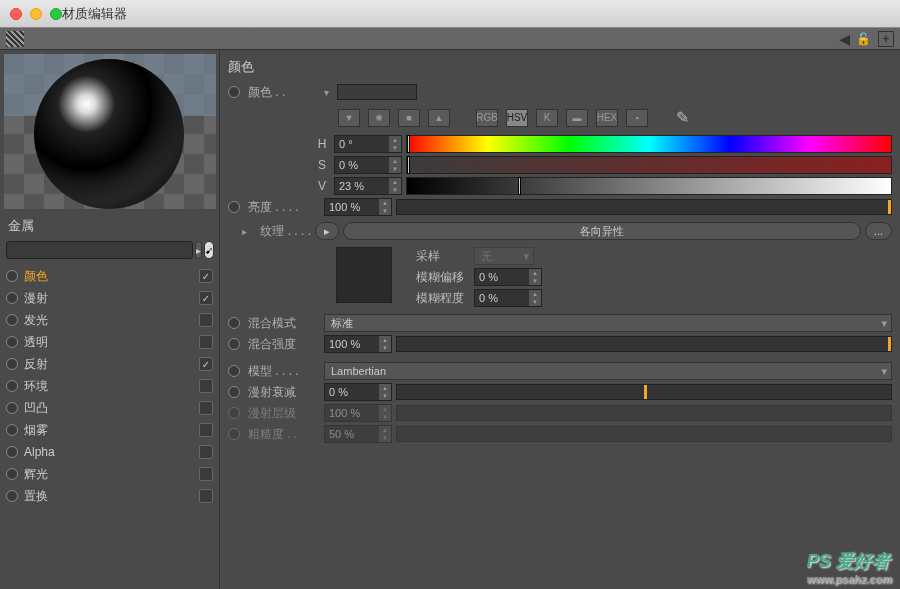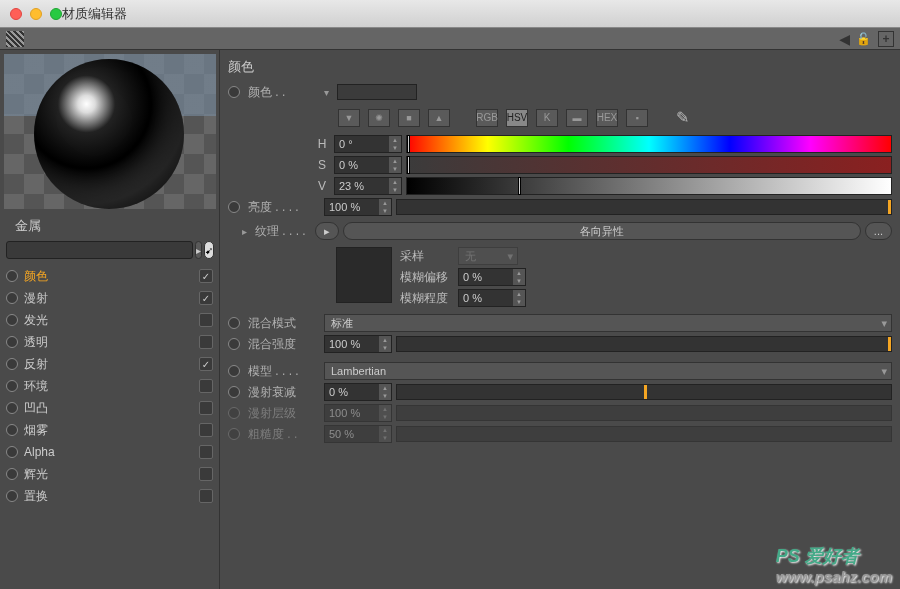--- a/index.html
+++ b/index.html
@@ -22,21 +22,21 @@
     .content { display: flex; height: calc(100% - 50px); }
     
     .sidebar { width: 220px; background: #4a4a4a; border-right: 1px solid #333; display: flex; flex-direction: column; }
     .preview { width: 212px; height: 155px; margin: 4px; background: radial-gradient(circle at 35% 35%, #eee 0%, #888 15%, #111 40%, #333 60%, #555 100%); position: relative; overflow: hidden; }
     .preview::before { content: ''; position: absolute; inset: 0; background: 
       linear-gradient(to bottom, rgba(120,140,160,0.6) 0%, rgba(120,140,160,0.6) 40%, transparent 40%),
       repeating-conic-gradient(#666 0 90deg, #555 90deg 180deg); background-size: 100% 100%, 40px 40px; }
     .sphere { position: absolute; left: 30px; top: 5px; width: 150px; height: 150px; border-radius: 50%; 
       background: radial-gradient(circle at 35% 30%, #fff 0%, #ddd 6%, #222 20%, #000 45%, #444 70%, #222 100%); 
       box-shadow: inset -15px -15px 30px rgba(0,0,0,0.6); }
-    .mat-name { padding: 4px 15px; color: #ccc; font-size: 13px; }
+    .mat-name { padding: 4px 8px; color: #ccc; font-size: 13px; }
     .mat-search { display: flex; padding: 2px 6px 6px; gap: 2px; }
     .mat-search input { flex: 1; background: #3a3a3a; border: 1px solid #222; border-radius: 3px; height: 18px; color: #ccc; padding: 0 4px; }
     .arrow-btn { width: 18px; height: 18px; background: #5a5a5a; border: 1px solid #333; border-radius: 9px; display: flex; align-items: center; justify-content: center; color: #ccc; font-size: 10px; }
     
     .channels { flex: 1; overflow-y: auto; padding: 0 6px; }
     .ch-row { display: flex; align-items: center; height: 22px; gap: 6px; }
     .radio { width: 12px; height: 12px; border-radius: 50%; border: 1px solid #888; background: #3a3a3a; flex-shrink: 0; }
     .ch-label { flex: 1; color: #ccc; }
     .ch-label.sel { color: #f5a623; }
     .ch-check { width: 14px; height: 14px; background: #3a3a3a; border: 1px solid #666; border-radius: 2px; flex-shrink: 0; display: flex; align-items: center; justify-content: center; font-size: 10px; color: #ccc; }
@@ -69,29 +69,29 @@
     .slider-row { display: flex; align-items: center; gap: 4px; margin-bottom: 3px; }
     .slider-track { flex: 1; height: 16px; background: #333; border: 1px solid #222; position: relative; }
     .slider-fill { position: absolute; right: 0; top: 0; bottom: 0; width: 3px; background: #f5a623; }
     .slider-mid { position: absolute; top: 0; bottom: 0; width: 3px; background: #f5a623; }
     
     .tri { color: #999; font-size: 10px; padding: 0 4px; }
     .btn-round { height: 18px; padding: 0 8px; background: #555; border: 1px solid #333; border-radius: 9px; color: #ccc; font-size: 11px; display: flex; align-items: center; }
     .btn-wide { flex: 1; justify-content: center; }
     
     .tex-box { width: 56px; height: 56px; background: #2a2a2a; border: 1px solid #222; margin-left: 108px; }
-    .tex-right { margin-left: 8px; }
+    .tex-right { margin-left: 24px; }
     .tex-row { display: flex; align-items: center; margin-bottom: 3px; gap: 4px; }
     .tex-label { width: 54px; color: #bbb; }
     .dropdown { background: #555; border: 1px solid #333; height: 18px; padding: 0 18px 0 6px; color: #999; font-size: 11px; display: flex; align-items: center; position: relative; min-width: 60px; }
     .dropdown::after { content: '▾'; position: absolute; right: 4px; color: #999; }
     .dropdown-wide { flex: 1; color: #ccc; }
     
     .watermark { position: absolute; right: 8px; bottom: 4px; color: #4a8; font-size: 18px; font-style: italic; font-weight: bold; text-shadow: 1px 1px 2px #fff; }
-    .watermark small { font-size: 15px; color: #999; display: block; }
+    .watermark small { font-size: 11px; color: #999; display: block; }
     
     .dim { opacity: 0.5; }
   </style>
 </head>
 <body>
 
 <div class="titlebar">
   <div class="traffic">
     <span class="tr-close"></span>
     <span class="tr-min"></span>
@@ -254,21 +254,21 @@
             <span>▼</span>
           </div>
         </div>
       <div class="slider-track">
           <div class="slider-fill"></div>
         </div>
     </div>
 
     <div class="row">
       <span class="tri" style="padding-left:14px;">▸</span>
-      <span style="width:56px;">纹理 . . . .</span>
+      <span style="width:56px;text-align:right;">纹理 . . . .</span>
       <div class="btn-round">▸</div>
       <div class="btn-round btn-wide">各向异性</div>
       <div class="btn-round">...</div>
     </div>
 
     <div style="display:flex; margin-top:4px; margin-bottom:4px;">
       <div class="tex-box"></div>
       <div class="tex-right">
         <div class="tex-row">
           <span class="tex-label">采样</span>

